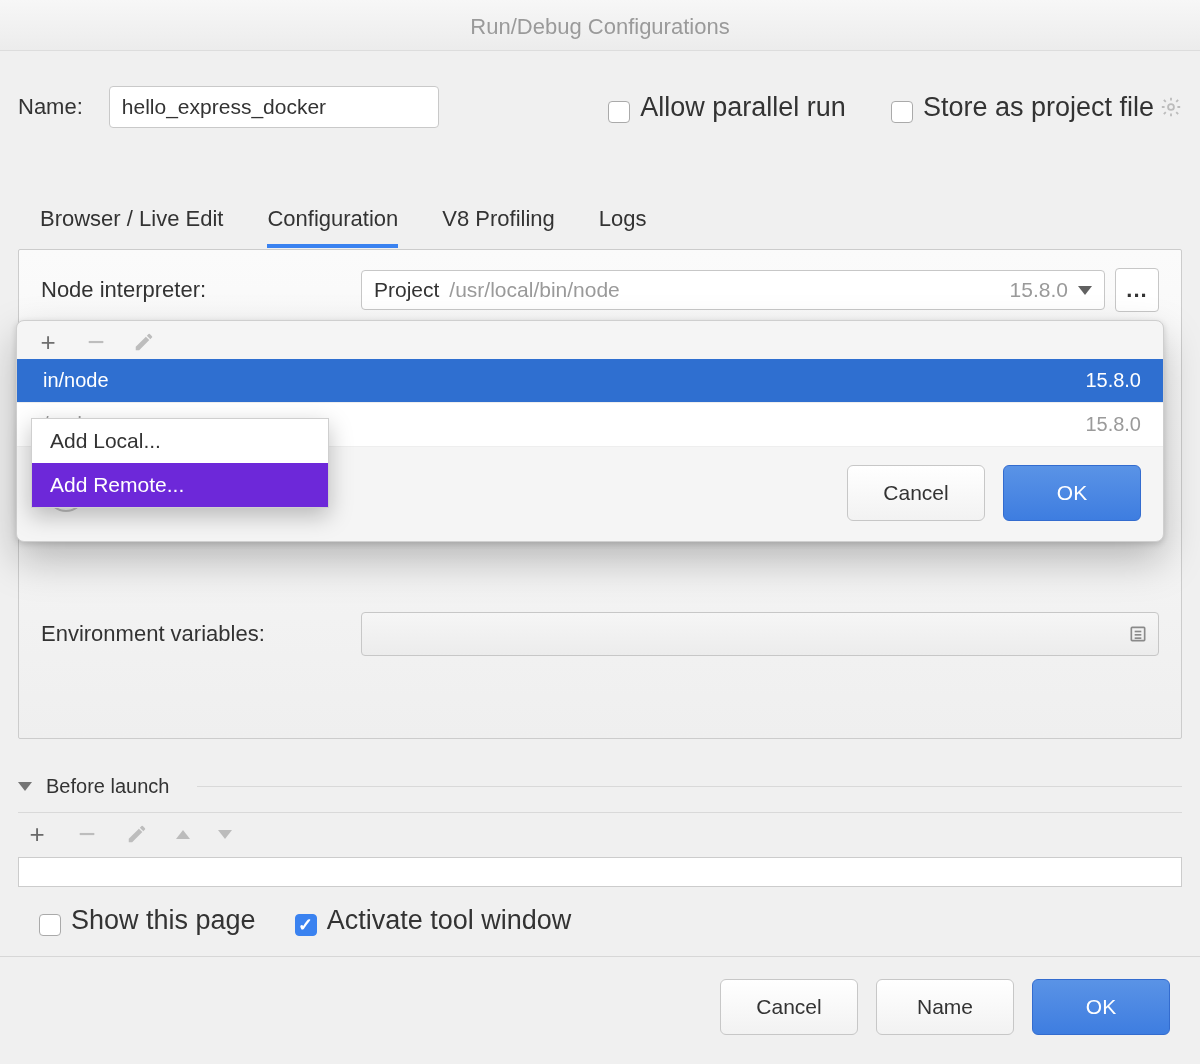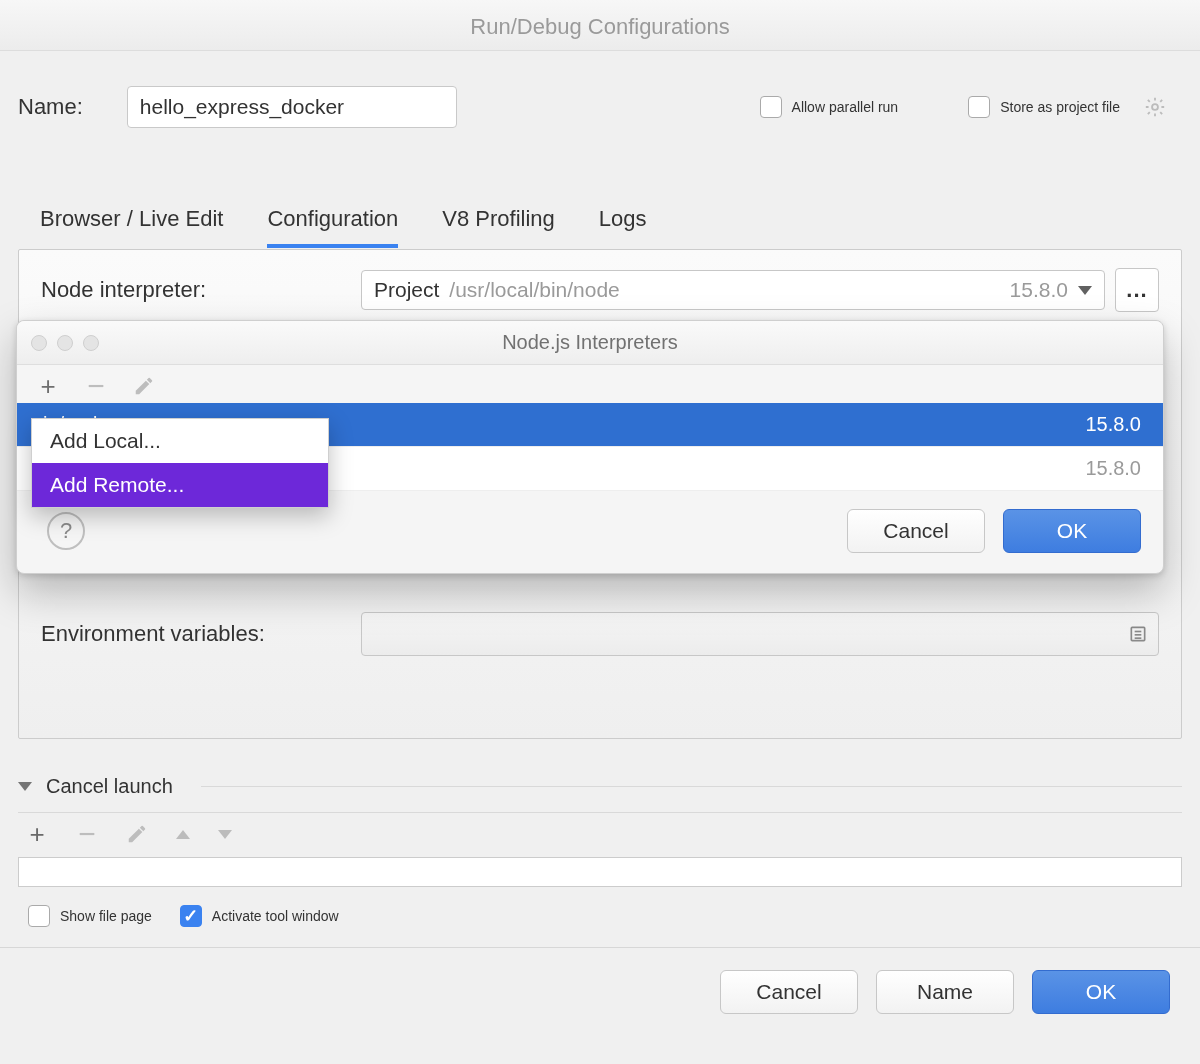--- a/index.html
+++ b/index.html
@@ -16,22 +16,21 @@
     text-align: center;
     color: #9a9a9a;
     font-size: 22px;
     padding: 14px 0 10px;
     border-bottom: 1px solid #ddd;
     background: linear-gradient(#f7f7f7, #ececec);
   }
   .content { padding: 0; }
   .row { display: flex; align-items: center; }
   .top-row {
-    padding: 35px 34px 10px 18px;
-    gap: 18px;
+    padding: 35px 18px 10px 18px;
   }
   .name-label { font-size: 22px; margin-right: 26px; }
   .text-input {
     height: 42px;
     border: 1px solid #c9c9c9;
     border-radius: 4px;
     background: #fff;
     padding: 0 12px;
     font-size: 21px;
     color: #333;
@@ -47,21 +46,21 @@
     margin-right: 10px;
     flex-shrink: 0;
   }
   .checkbox.checked {
     background: #3a82f0;
     border-color: #3a82f0;
   }
   .checkbox.checked::after {
     content: "✓"; color: #fff; font-size: 18px; font-weight: bold;
   }
-  .chk-wrap { display: flex; align-items: center; font-size: 14px; }
+  .chk-wrap { display: flex; align-items: flex-end; font-size: 27px; margin-left: 11px; }
   .gear-icon {
     width: 22px; height: 22px;
     color: #bbb;
     margin-left: 6px;
   }
   .gear-icon svg { width: 100%; height: 100%; }
   .spacer { flex: 1; }
   .tabs {
     display: flex;
     border-bottom: 1px solid transparent;
@@ -208,21 +207,21 @@
     display: flex; justify-content: flex-end; align-items: center;
     gap: 18px; padding: 18px 22px 20px 22px;
   }
   .help-circle {
     width: 38px; height: 38px; border-radius: 50%;
     border: 2px solid #bfbfbf; color: #8a8a8a;
     display: flex; align-items: center; justify-content: center;
     font-size: 22px; margin-right: auto; margin-left: 8px;
   }
   .btn {
-    height: 44px; min-width: 138px;
+    height: 56px; min-width: 138px;
     border-radius: 6px;
     border: 1px solid #c7c7c7;
     background: linear-gradient(#ffffff,#f2f2f2);
     font-size: 21px;
     display: flex; align-items: center; justify-content: center;
     padding: 0 24px;
   }
   .btn-primary {
     background: linear-gradient(#5a93e6,#3e7de0);
     color: #fff; border-color: #336ccf;
@@ -330,28 +329,20 @@
             <line x1="8" y1="9" x2="16" y2="9"></line>
             <line x1="8" y1="13" x2="16" y2="13"></line>
             <line x1="8" y1="17" x2="16" y2="17"></line>
           </svg>
         </span>
       </div>
     </div>
   </div>
 
   <div class="modal">
-    <div class="modal-header">
-      <div class="traffic">
-        <div class="dot"></div>
-        <div class="dot"></div>
-        <div class="dot"></div>
-      </div>
-      <div class="modal-title">Node.js Interpreters</div>
-    </div>
 
     <div class="modal-toolbar">
       <span class="tool-icon tool-plus">+</span>
       <span class="tool-icon tool-minus">−</span>
       <span class="tool-icon tool-pencil">
         <svg viewBox="0 0 24 24" fill="#bdbdbd">
             <path d="M3 17.25V21h3.75L17.8 9.94l-3.75-3.75L3 17.25zM20.7 7.04a1 1 0 0 0 0-1.41l-2.34-2.34a1 1 0 0 0-1.41 0l-1.83 1.83 3.75 3.75 1.83-1.83z"></path>
           </svg>
       </span>
     </div>
@@ -375,39 +366,39 @@
     <div class="modal-buttons">
       <div class="help-circle">?</div>
       <div class="btn">Cancel</div>
       <div class="btn btn-primary">OK</div>
     </div>
   </div>
 
   <div class="before-launch">
     <div class="bl-header">
       <span class="chevron-down-sm"></span>
-      <span>Cancel launch</span>
+      <span>Before launch</span>
       <span class="bl-divider"></span>
     </div>
     <div class="bl-toolbar">
       <span class="tool-icon tool-plus">+</span>
       <span class="tool-icon tool-minus">−</span>
       <span class="tool-icon tool-pencil">
         <svg viewBox="0 0 24 24" fill="#bdbdbd">
             <path d="M3 17.25V21h3.75L17.8 9.94l-3.75-3.75L3 17.25zM20.7 7.04a1 1 0 0 0 0-1.41l-2.34-2.34a1 1 0 0 0-1.41 0l-1.83 1.83 3.75 3.75 1.83-1.83z"></path>
           </svg>
       </span>
       <span class="arrow-up-sm"></span>
       <span class="arrow-down-sm"></span>
     </div>
     <div class="bl-list"></div>
     <div class="bl-checks">
       <div class="chk-wrap">
         <span class="checkbox"></span>
-        <span>Show file page</span>
+        <span>Show this page</span>
       </div>
       <div class="chk-wrap">
         <span class="checkbox checked"></span>
         <span>Activate tool window</span>
       </div>
     </div>
   </div>
 
   <div class="footer-sep"></div>
 

